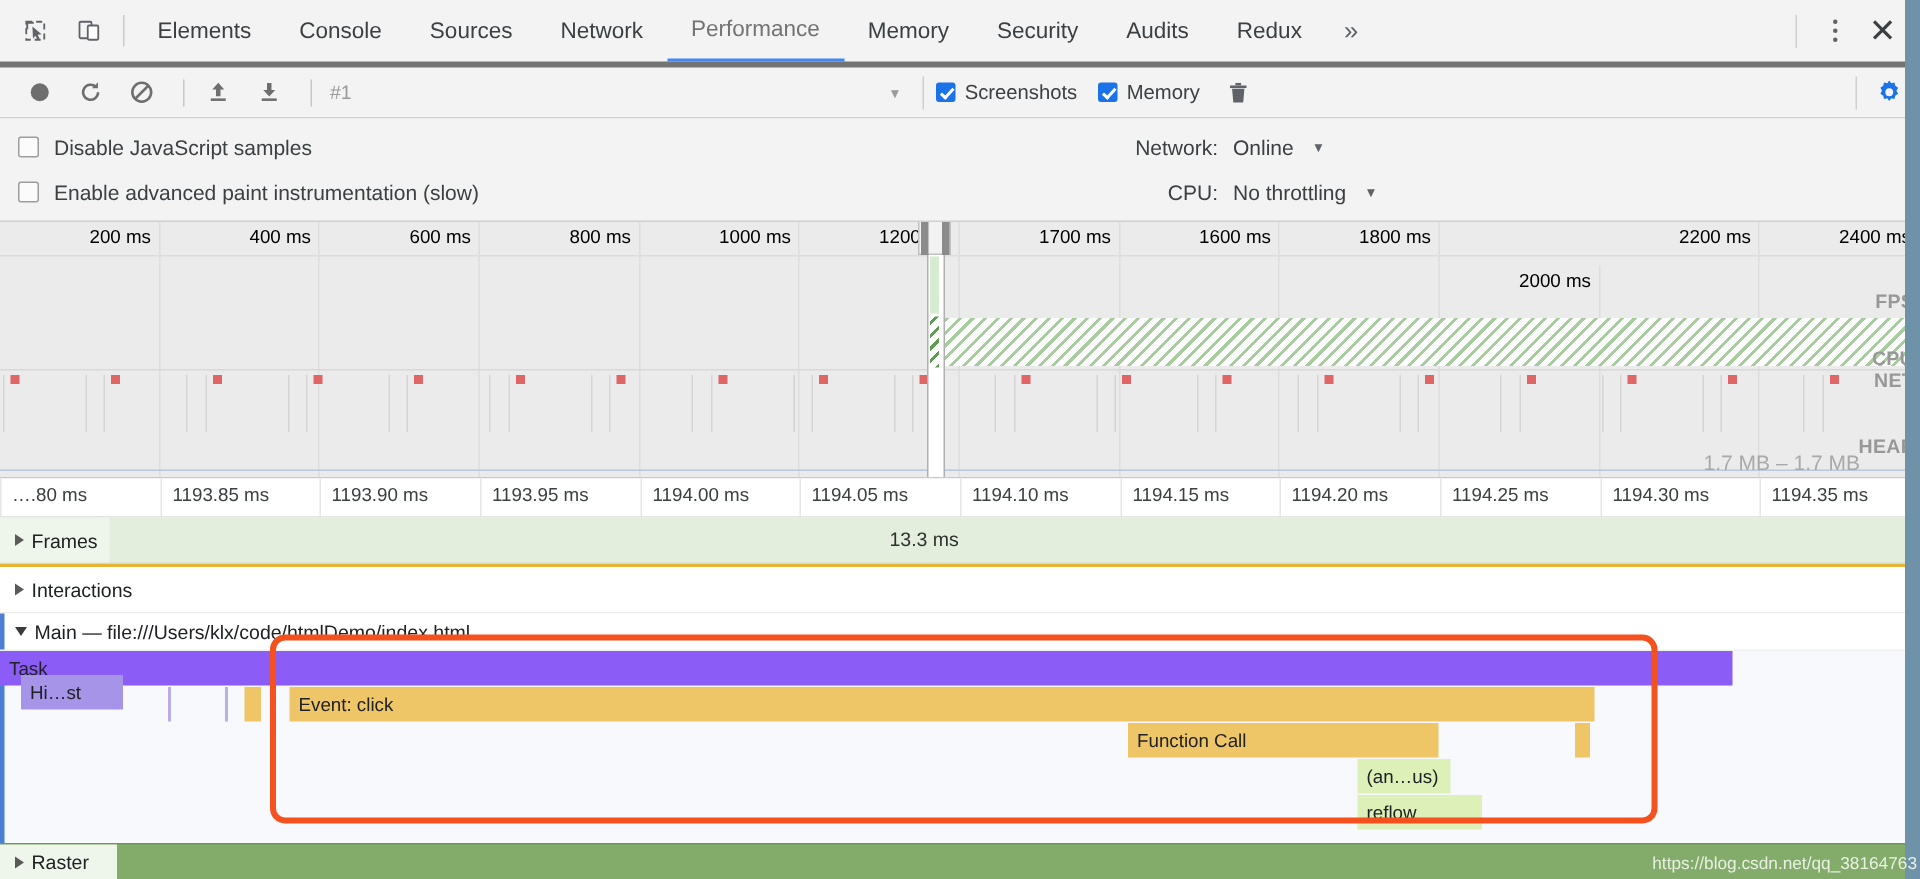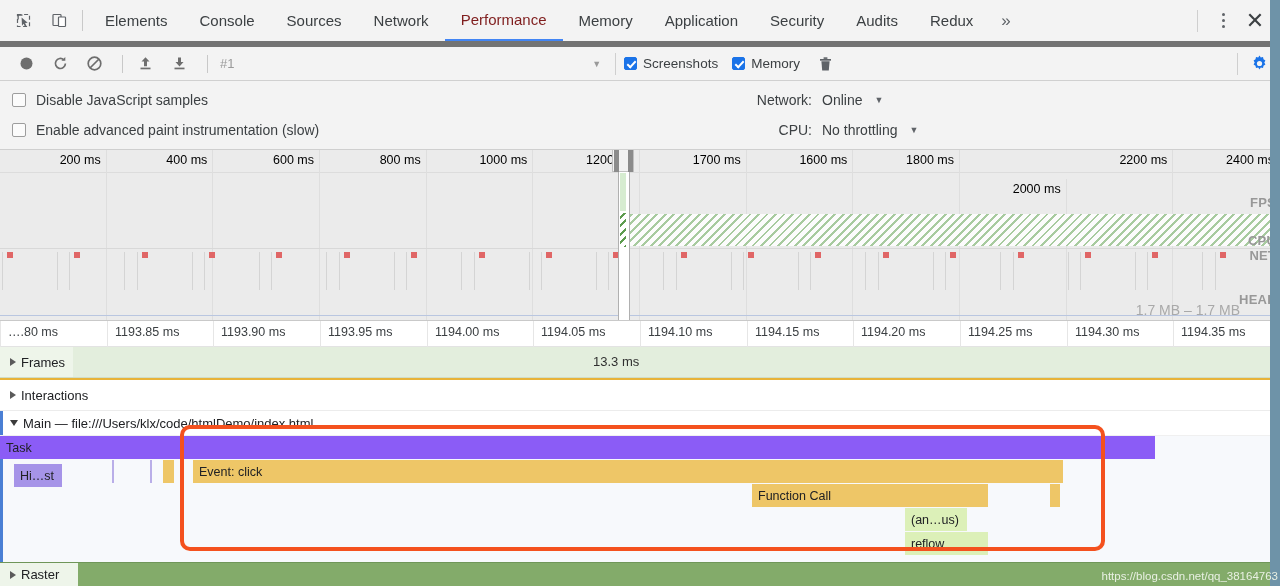--- a/index.html
+++ b/index.html
@@ -23,21 +23,21 @@
     display: flex;
     flex-direction: column;
     background: #fff;
   }
 
   
   .tabbar {
     height: 41px;
     min-height: 41px;
     background: #f3f3f3;
-    border-bottom: 6px solid #737373;
+    border-bottom: 4px solid #737373;
     display: flex;
     align-items: stretch;
     position: relative;
   }
   .tb-icons {
     display: flex;
     align-items: center;
     padding: 0 6px 0 10px;
     gap: 10px;
   }
@@ -64,21 +64,21 @@
     padding: 0 16px;
     display: flex;
     align-items: center;
     font-size: 15px;
     color: #3c4043;
     height: 100%;
     box-sizing: border-box;
     white-space: nowrap;
   }
   .tab.active {
-    color: #7f1d1d;
+    color: #737373;
     border-bottom: 2px solid #4285f4;
     font-weight: 400;
   }
   .tab-more {
     padding: 0 12px;
     display: flex;
     align-items: center;
     font-size: 17px;
     color: #5f6368;
   }
@@ -412,23 +412,20 @@
           <span>Sources</span>
         </div>
       <div class="tab">
           <span>Network</span>
         </div>
       <div class="tab active">
           <span>Performance</span>
         </div>
       <div class="tab">
           <span>Memory</span>
-        </div>
-      <div class="tab">
-          <span>Application</span>
         </div>
       <div class="tab">
           <span>Security</span>
         </div>
       <div class="tab">
           <span>Audits</span>
         </div>
       <div class="tab">
           <span>Redux</span>
         </div>
@@ -703,24 +700,24 @@
       <div class="blue-edge" style="top:0;height:24px;width:3px;background:#4a7fd4"></div>
       <div class="track-title">
         <span class="caret down"></span>
         <span>Main — file:///Users/klx/code/htmlDemo/index.html</span>
       </div>
     </div>
 
     <div class="main-body" id="main-body">
       <div class="blue-edge" style="top:0;bottom:0;width:3px"></div>
     <div class="bar task" style="left: 0px; width: 1155px; top: 0px;">Task</div>
-        <div class="bar purple" style="left: 14px; width: 48px; top: 28px;">Hi…st</div>
+        <div class="bar purple" style="left: 14px; width: 68px; top: 16px;">Hi…st</div>
         <div class="bar yellow" style="left: 163px; width: 11px; top: 24px;"></div>
         <div class="bar yellow" style="left: 193px; width: 870px; top: 24px;">Event: click</div>
-        <div class="bar yellow" style="left: 752px; width: 236px; top: 48px;">Function Call</div>
+        <div class="bar yellow" style="left: 752px; width: 207px; top: 48px;">Function Call</div>
         <div class="bar yellow" style="left: 1050px; width: 10px; top: 48px;"></div>
         <div class="bar green" style="left: 905px; width: 62px; top: 72px;">(an…us)</div>
         <div class="bar green" style="left: 905px; width: 83px; top: 96px;">reflow</div>
         <div style="position: absolute; top: 24px; height: 23px; width: 2px; background: rgb(185, 174, 232); left: 112px;"></div>
         <div style="position: absolute; top: 24px; height: 23px; width: 2px; background: rgb(185, 174, 232); left: 150px;"></div>
       </div>
 
     <div class="redbox" id="redbox" style="left: 180px; top: 104px; width: 925px; height: 126px; border-color: rgb(244, 81, 30);"></div>
 
     <div class="raster-track">

